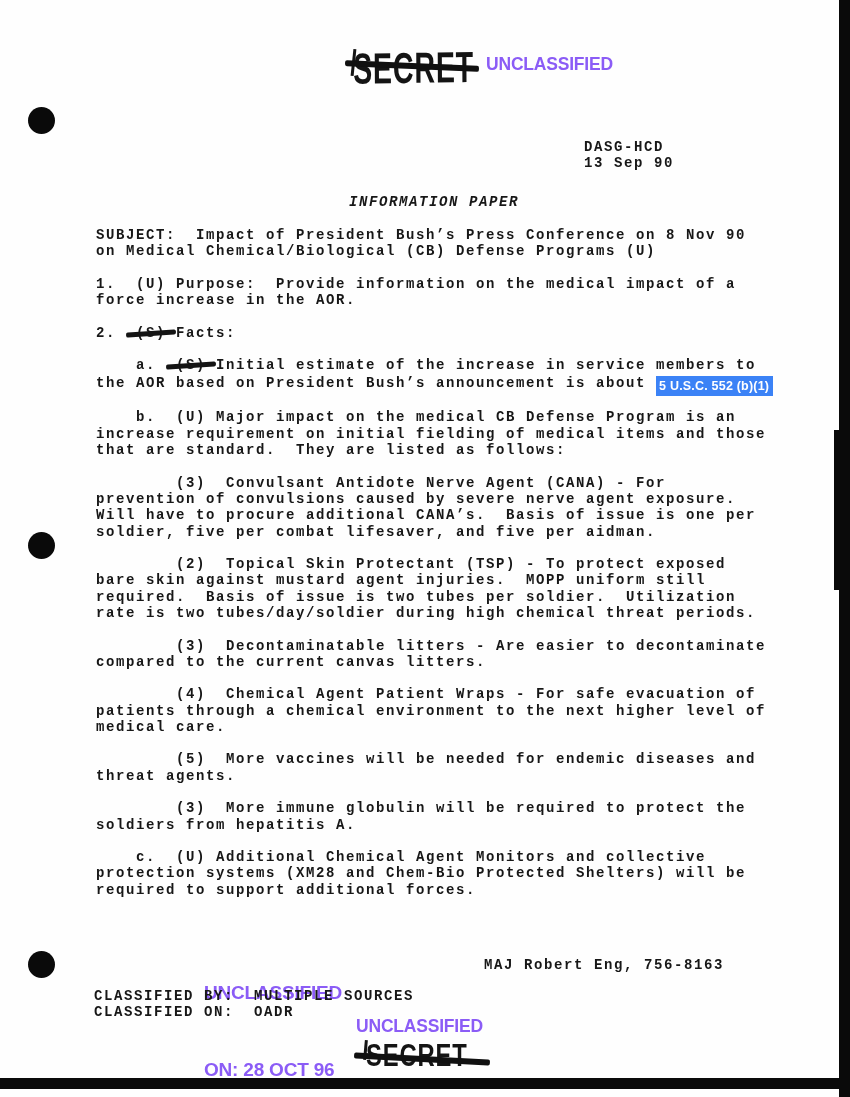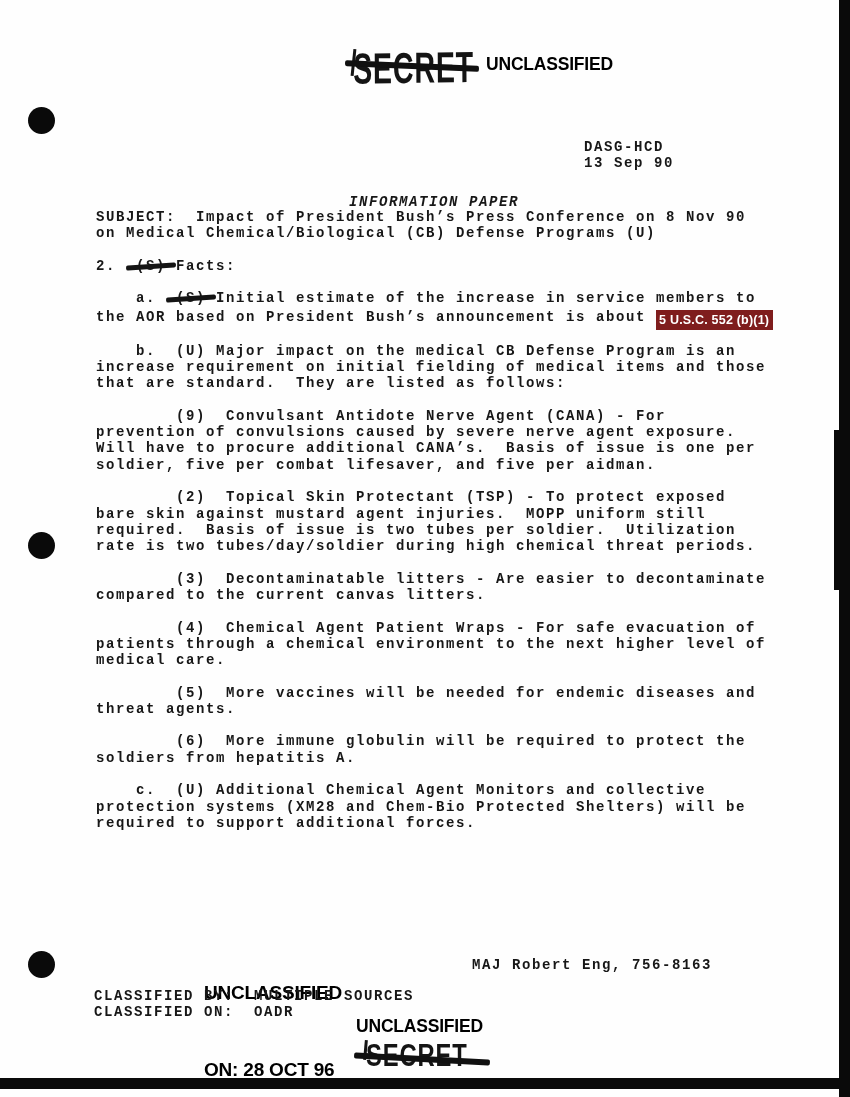--- a/index.html
+++ b/index.html
@@ -7,27 +7,27 @@
     position:relative;width:850px;height:1097px;background:#fefefe;
     overflow:hidden;color:#161616;
     font-family:"Liberation Mono","DejaVu Sans Mono",monospace;
   }
   
   .mono{
     font-weight:700;font-size:14px;line-height:16.35px;letter-spacing:1.6px;
     white-space:pre-wrap;color:#171717;
   }
   .para{margin:0 0 16.1px 0;}
-  .body-col{position:absolute;left:96px;top:209px;width:710px;}
+  .body-col{position:absolute;left:96px;top:227px;width:710px;}
   .letterhead{position:absolute;left:584px;top:139px;}
   .doc-title{position:absolute;left:96px;top:194px;width:676px;text-align:center;font-style:italic;}
   
   .stamp{
     font-family:"Liberation Sans","DejaVu Sans",sans-serif;font-weight:700;
-    color:#000000;white-space:pre;letter-spacing:-0.2px;
+    color:#8b5cf6;white-space:pre;letter-spacing:-0.2px;
   }
   .secret{
     position:absolute;letter-spacing:1px;transform-origin:left top;color:#141414;
   }
   .secret-top{left:353px;top:44px;font-size:34px;transform:scale(0.84,1.28) rotate(-0.5deg);}
   .secret-bottom{left:366px;top:1038px;font-size:28px;transform:scale(0.85,1.12);}
   .strike{position:absolute;background:#101010;border-radius:2px;}
   .strike-top{left:345px;top:63px;width:134px;height:6px;transform:rotate(2.5deg);}
   .strike-bottom{left:354px;top:1056px;width:136px;height:6px;transform:rotate(3deg);}
   .stamp-tick{position:absolute;background:#141414;}
@@ -36,27 +36,27 @@
   .unclassified-top{position:absolute;left:486px;top:54px;font-size:17.5px;}
   .unclassified-bottom{position:absolute;left:356px;top:1016px;font-size:17.5px;}
   
   .marking{position:relative;display:inline-block;}
   .marking::after{
     content:"";position:absolute;left:-10px;right:-10px;top:6px;height:4.5px;
     background:#141414;transform:rotate(-4deg);border-radius:2px;
   }
   
   .redaction{
-    display:inline-block;background:#7f1d1d;color:#fff;
+    display:inline-block;background:#3b82f6;color:#fff;
     font-family:"Liberation Sans","DejaVu Sans",sans-serif;
     font-weight:700;font-size:12.5px;letter-spacing:0.2px;line-height:16px;
     padding:2px 4px 2px 3px;transform:translateY(3px);white-space:nowrap;
   }
   .declass-stamp{position:absolute;left:204px;top:929px;font-size:19px;line-height:25.5px;}
-  .poc{position:absolute;left:472px;top:957px;}
+  .poc{position:absolute;left:484px;top:957px;}
   .class-block{position:absolute;left:94px;top:988px;}
   .class-block .mono{line-height:16.4px;}
   
   .punch{position:absolute;width:27px;height:27px;border-radius:50%;background:#0a0a0a;}
   .punch-1{left:28px;top:107px;}
   .punch-2{left:28px;top:532px;}
   .punch-3{left:28px;top:951px;}
   .edge-right{position:absolute;right:0;top:0;width:11px;height:1097px;background:#0a0a0a;}
   .edge-right-bump{position:absolute;right:0;top:430px;width:16px;height:160px;background:#0a0a0a;}
   .edge-bottom{position:absolute;left:0;top:1078px;width:850px;height:11px;background:#0a0a0a;}
@@ -81,45 +81,47 @@
   <div class="letterhead">
     <div class="mono">DASG-HCD</div>
     <div class="mono">13 Sep 90</div>
   </div>
 
   <div class="mono doc-title">INFORMATION PAPER</div>
 
   <div class="body-col">
     <div class="mono para">SUBJECT:  Impact of President Bush’s Press Conference on 8 Nov 90
 on Medical Chemical/Biological (CB) Defense Programs (U)</div>
+    <div class="mono para">1.  (U) Purpose:  Provide information on the medical impact of a
+force increase in the AOR.</div>
 
     <div class="mono para"><span>2.  </span><span class="marking">(S)</span><span> Facts:</span></div>
 
     <div class="mono para"><span>    a.  </span><span class="marking">(S)</span><span> Initial estimate of the increase in service members to
 the AOR based on President Bush’s announcement is about </span><span class="redaction">5 U.S.C. 552 (b)(1)</span></div>
 
     <div class="mono para">    b.  (U) Major impact on the medical CB Defense Program is an
 increase requirement on initial fielding of medical items and those
 that are standard.  They are listed as follows:</div>
-    <div class="mono para">        (9)  Convulsant Antidote Nerve Agent (CANA) - For
+    <div class="mono para">        (3)  Convulsant Antidote Nerve Agent (CANA) - For
 prevention of convulsions caused by severe nerve agent exposure.
 Will have to procure additional CANA’s.  Basis of issue is one per
 soldier, five per combat lifesaver, and five per aidman.</div>
     <div class="mono para">        (2)  Topical Skin Protectant (TSP) - To protect exposed
 bare skin against mustard agent injuries.  MOPP uniform still
 required.  Basis of issue is two tubes per soldier.  Utilization
 rate is two tubes/day/soldier during high chemical threat periods.</div>
     <div class="mono para">        (3)  Decontaminatable litters - Are easier to decontaminate
 compared to the current canvas litters.</div>
     <div class="mono para">        (4)  Chemical Agent Patient Wraps - For safe evacuation of
 patients through a chemical environment to the next higher level of
 medical care.</div>
     <div class="mono para">        (5)  More vaccines will be needed for endemic diseases and
 threat agents.</div>
-    <div class="mono para">        (6)  More immune globulin will be required to protect the
+    <div class="mono para">        (3)  More immune globulin will be required to protect the
 soldiers from hepatitis A.</div>
     <div class="mono para">    c.  (U) Additional Chemical Agent Monitors and collective
 protection systems (XM28 and Chem-Bio Protected Shelters) will be
 required to support additional forces.</div>
   </div>
 
   <div class="stamp declass-stamp">
     <div>UNCLASSIFIED</div>
     <div>ON: 28 OCT 96</div>
     

